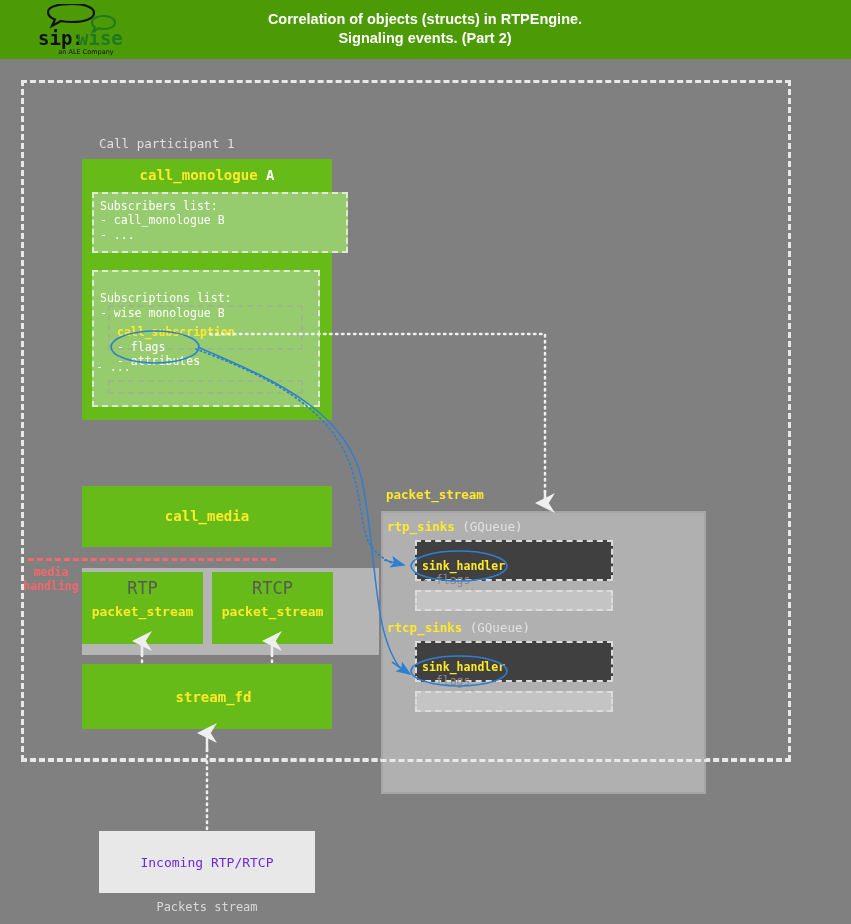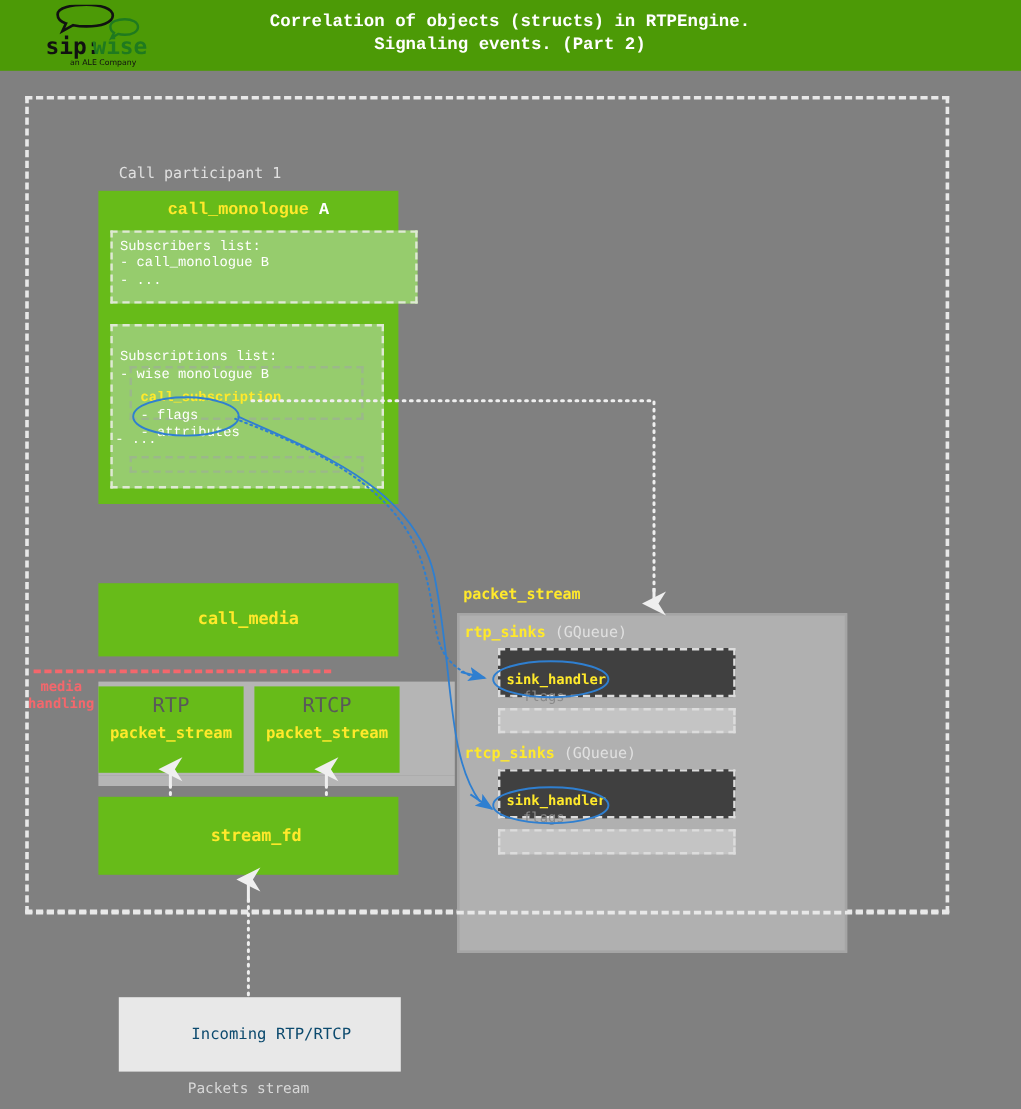--- a/index.html
+++ b/index.html
@@ -18,21 +18,21 @@
     background:#4c9a06;
   }
   .logo{
     position:absolute;left:30px;top:4px;width:100px;height:52px;
   }
   .logo svg{display:block;}
   .header-title{
     position:absolute;left:140px;top:10px;width:570px;
     text-align:center;color:#ffffff;
     font-size:14.5px;line-height:19px;font-weight:bold;
-    font-family:Liberation Mono, monospace;
+    font-family:Liberation Sans, sans-serif;
     white-space:pre-line;
   }
 
   
   .scope{
     position:absolute;left:21px;top:80px;width:770px;height:681px;
     border:3px dashed #e8e8e8;
     box-sizing:border-box;
   }
 
@@ -45,21 +45,21 @@
 
   .greenbox{
     position:absolute;background:#67bb19;
   }
   .greenbox .title{
     position:absolute;left:0;right:0;text-align:center;
     color:#ffe92b;font-weight:bold;font-size:14px;
   }
   .greenbox .title .plain{color:#ffffff;font-weight:bold;}
 
-  .monologue{left:82px;top:159px;width:250px;height:261px;font-family:Liberation Mono, monospace;}
+  .monologue{left:82px;top:159px;width:250px;height:261px;}
   .monologue>.title{top:8px;}
 
   .innerbox{
     position:absolute;background:#96cc6d;
     border:2px dashed #dfe9d4;
     box-sizing:border-box;
     color:#ffffff;font-size:11.5px;line-height:14.4px;
     padding:5px 6px;
     white-space:pre-line;
   }
@@ -148,22 +148,22 @@
   .slot-empty{
     position:absolute;left:32px;width:198px;height:21px;
     background:#c4c4c4;border:2px dashed #dcdcdc;box-sizing:border-box;
   }
   #slot-rtp{top:77px;}
   #slot-rtcp{top:178px;}
 
   
   #incoming{
     position:absolute;left:99px;top:831px;width:216px;height:62px;
-    background:#e8e8e8;color:#0c4a6e;font-size:13px;
-    display:flex;align-items:center;justify-content:center;padding-left:19px;
+    background:#e8e8e8;color:#6d28d9;font-size:13px;
+    display:flex;align-items:center;justify-content:center;
   }
   #packets-caption{
     position:absolute;left:99px;top:900px;width:216px;
     text-align:center;color:#d8d8d8;font-size:12px;
   }
   #bottom-split{
     position:absolute;left:21px;top:759px;width:770px;height:0;
     border-top:3px dashed #e8e8e8;
   }
 

